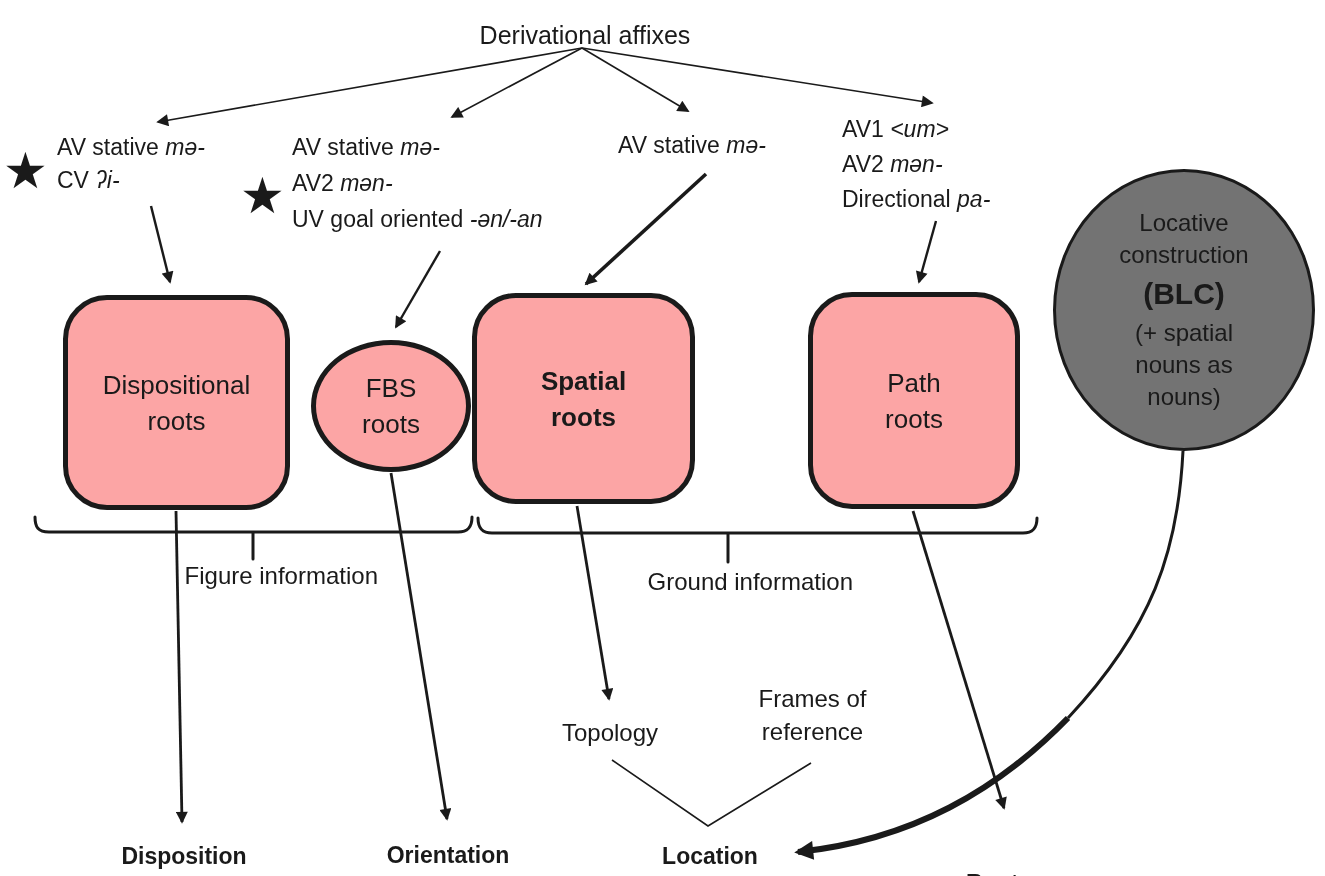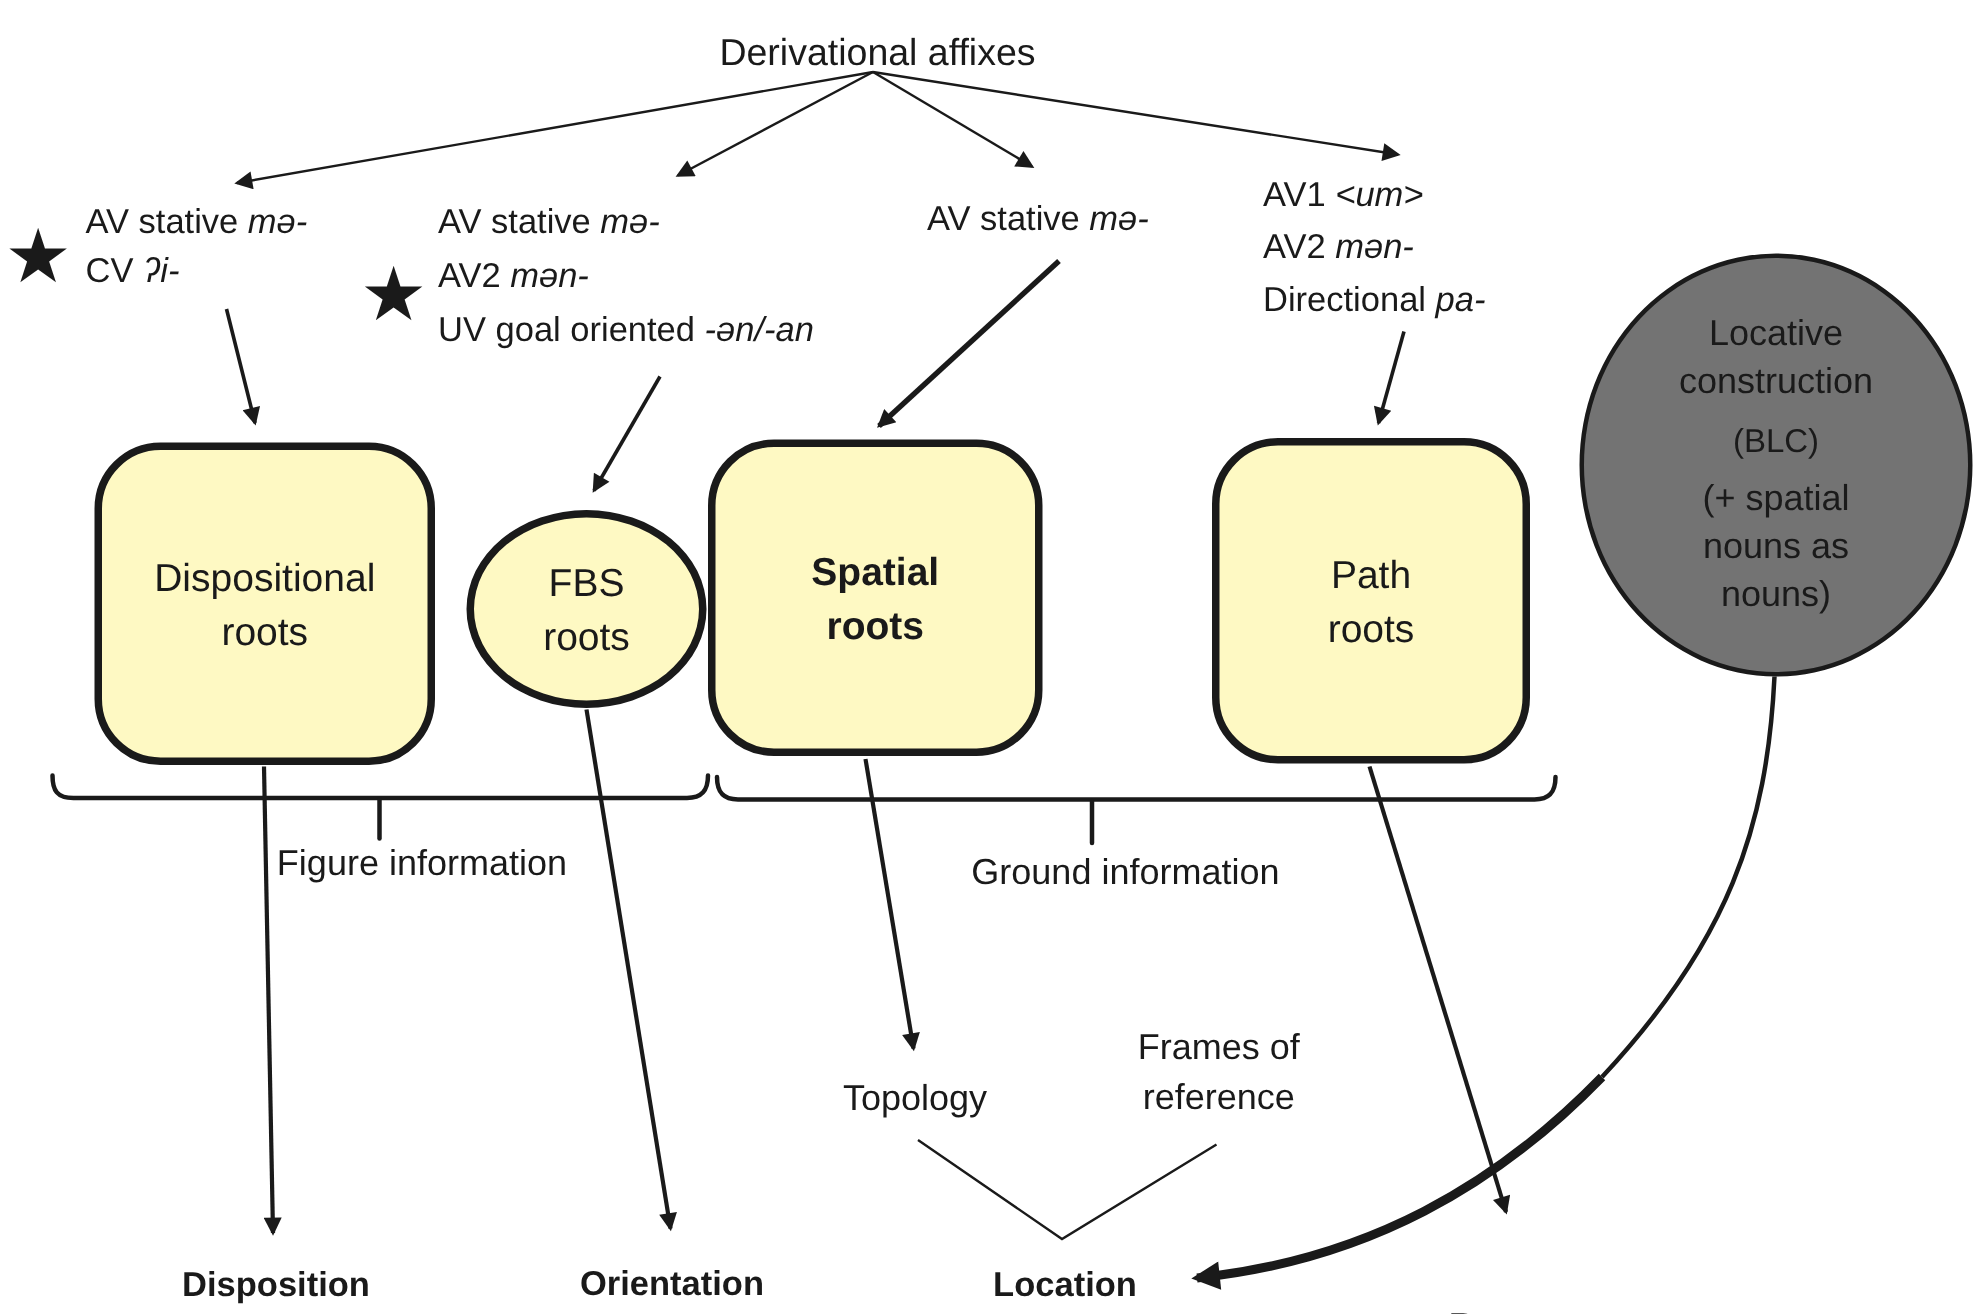--- a/index.html
+++ b/index.html
@@ -8,28 +8,28 @@
   .abs{position:absolute;}
   .ctr{text-align:center;}
   .wires{position:absolute;left:0;top:0;width:1325px;height:876px;}
   .t-title{font-size:25px;line-height:30px;}
   .affix{font-size:23px;white-space:nowrap;}
   .affix .ln{line-height:33px;}
   .affix.g2 .ln{line-height:36px;}
   .affix.g4 .ln{line-height:35px;}
   i{font-style:italic;}
   .node{position:absolute;display:flex;align-items:center;justify-content:center;
-        text-align:center;background:#fef9c3;border:5px solid #1a1a1a;font-size:26px;line-height:36px;}
+        text-align:center;background:#fca5a5;border:5px solid #1a1a1a;font-size:26px;line-height:36px;}
   .rbox{border-radius:44px;}
   .ell{border-radius:50%;}
   .bold{font-weight:bold;}
   .circle{position:absolute;display:flex;flex-direction:column;align-items:center;justify-content:center;
           background:#737373;border:3px solid #1a1a1a;border-radius:50%;text-align:center;}
   .circle .cl{font-size:24px;line-height:32px;}
-  .circle .blc{font-size:22px;font-weight:normal;line-height:46px;}
+  .circle .blc{font-size:30px;font-weight:bold;line-height:46px;}
   .t-brace{font-size:24px;line-height:30px;text-align:right;}
   .t-mid{font-size:24px;line-height:33px;}
   .t-out{font-size:23px;line-height:26px;font-weight:bold;}
   .star{font-size:50px;line-height:1;}
 </style>
 </head>
 <body>
 
 <div class="stage">
 

